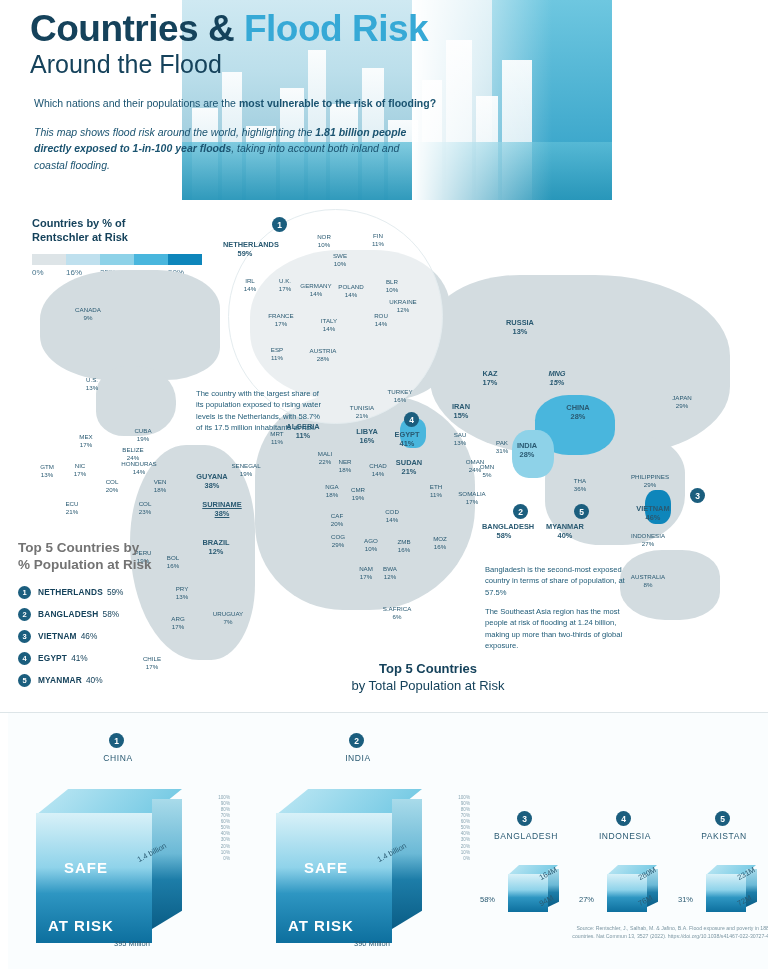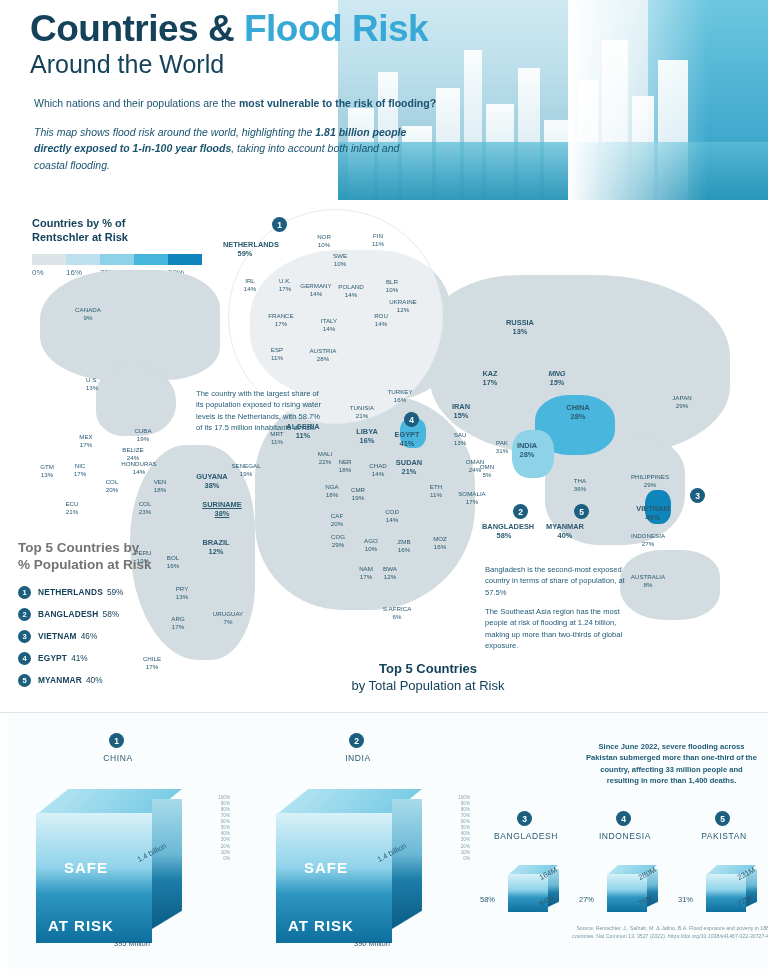--- a/index.html
+++ b/index.html
@@ -7,21 +7,21 @@
     width: 768px; height: 969px;
     font-family: "Liberation Sans", sans-serif;
     background: #ffffff;
     color: #1b4f63;
     overflow: hidden;
     position: relative;
   }
   .page { position: relative; width: 768px; height: 969px; overflow: hidden; }
 
   
-  .header { position: absolute; left: 0; top: 0; width: 768px; height: 200px; }
+  .header { position: absolute; left: 0; top: 0; width: 612px; height: 200px; }
   .city-img {
     position: absolute; right: 0; top: 0; width: 430px; height: 200px;
     background:
       linear-gradient(180deg, #cfe9f2 0%, #bcdfeb 35%, #a9d3e2 60%, #8fc3d6 100%);
     overflow: hidden;
   }
   .city-img .bldg { position: absolute; bottom: 0; background: linear-gradient(180deg,#ffffff 0%, #e4f1f6 60%, #cbe4ee 100%); opacity: .92; }
   .city-img .water {
     position: absolute; left: 0; bottom: 0; width: 100%; height: 58px;
     background: linear-gradient(180deg, rgba(94,190,216,.75), rgba(40,150,185,.95));
@@ -120,21 +120,21 @@
       <div class="bldg" style="left:206px; width:30px; height:80px;"></div>
       <div class="bldg" style="left:240px; width:20px; height:120px;"></div>
       <div class="bldg" style="left:264px; width:26px; height:160px;"></div>
       <div class="bldg" style="left:294px; width:22px; height:104px;"></div>
       <div class="bldg" style="left:320px; width:30px; height:140px;"></div>
       <div class="water"></div>
     </div>
     <div class="header-fade"></div>
 
     <h1 class="title"><span>Countries &amp; </span><span class="accent">Flood Risk</span></h1>
-    <h2 class="subtitle">Around the World</h2>
+    <h2 class="subtitle">Around the Flood</h2>
 
     <div class="lede1">
       <span>Which nations and their populations are the </span><span class="b">most vulnerable to the risk of flooding?</span>
     </div>
     <div class="lede2">
       <span>This map shows flood risk around the world, highlighting the </span><span class="b">1.81 billion</span>
       <span class="b">people directly exposed to 1-in-100 year floods</span><span>, taking into account</span>
       <span>both inland and coastal flooding.</span>
     </div>
   </div>
@@ -388,17 +388,16 @@
     <div class="cty-name" style="left:668px; top:118px; width:96px;">PAKISTAN</div>
     <div class="cube-wrap" style="left:692px; top:152px; width:60px; height:48px;">
       <div class="cube-top" style="left:6px; top:0;  width:50px; height:10px; clip-path: polygon(22% 0, 100% 0, 78% 100%, 0 100%);"></div>
       <div class="cube-front" style="left:6px; top:9px; width:40px; height:38px;"></div>
       <div class="cube-side" style="left:46px; top:4px; width:11px; height:38px; clip-path: polygon(0 0, 100% 0, 100% 86%, 0 100%);"></div>
       <div class="val-tag" style="left:40px; top:8px;">231M</div>
       <div class="val-tag" style="left:40px; top:34px;">72M</div>
       <div class="pct-tag" style="left:-22px; top:30px;">31%</div>
     </div>
 
-    <div class="pak-note">Since June 2022, severe flooding across Pakistan submerged more than one-third of the country, affecting 33 million people and resulting in more than 1,400 deaths.</div>
     <div class="source">Source: Rentschler, J., Salhab, M. &amp; Jafino, B.A. Flood exposure and poverty in 188 countries. Nat Commun 13, 3527 (2022). https://doi.org/10.1038/s41467-022-30727-4</div>
   </div>
 
 </div>
 
 </body></html>

